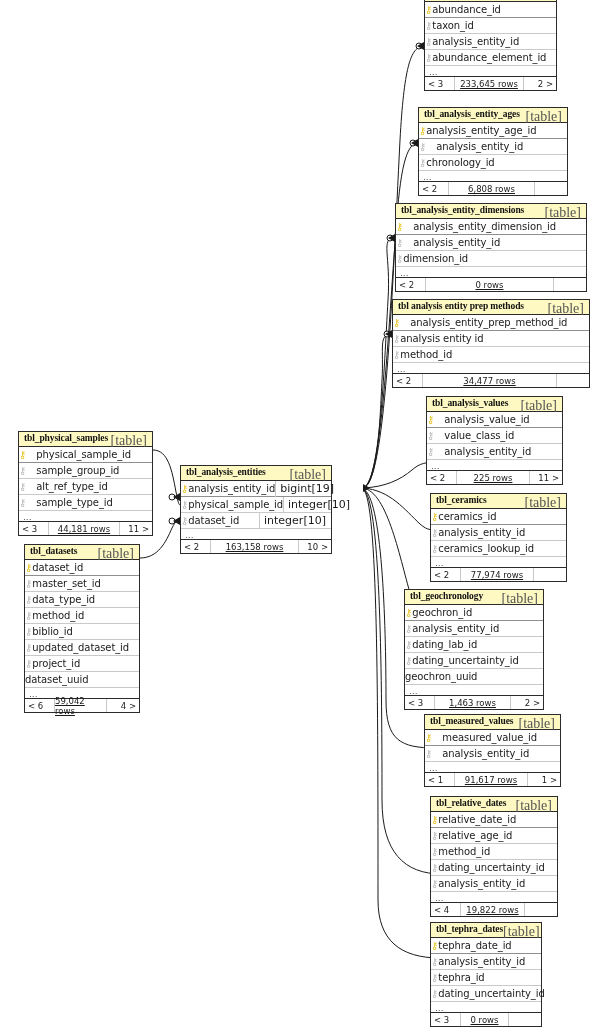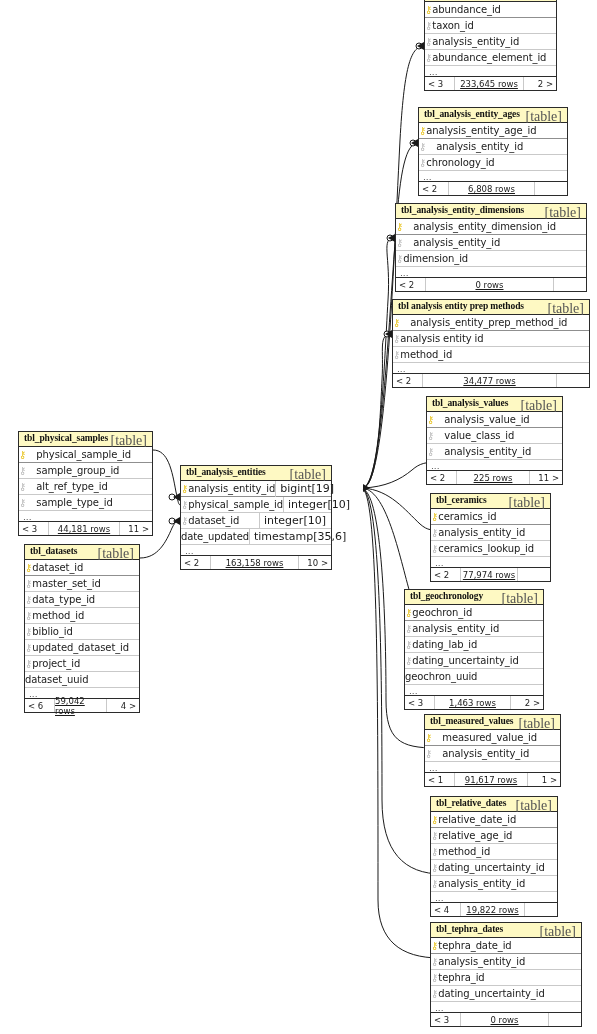--- a/index.html
+++ b/index.html
@@ -231,21 +231,21 @@
         <span class="pad"></span>
         <span class="fname">analysis_entity_id</span>
       </div>
       <div class="ellipsis">...</div>
       <div class="foot">
         <div class="fl">&lt; 2</div>
         <div class="fc">225 rows</div>
         <div class="fr">11 &gt;</div>
       </div>
     </div>
-    <div class="tbl" style="left: 430px; top: 493px; width: 121px;">
+    <div class="tbl" style="left: 430px; top: 493px; width: 137px;">
       <div class="hdr">
         <span class="tname">tbl_ceramics</span>
         <span class="ttype">[table]</span>
       </div>
       <div class="row thick">
         <span class="key ">⚷</span>
         <span class="fname">ceramics_id</span>
       </div>
       <div class="row">
         <span class="key grey">⚷</span>
@@ -341,21 +341,21 @@
         <span class="key grey">⚷</span>
         <span class="fname">analysis_entity_id</span>
       </div>
       <div class="ellipsis">...</div>
       <div class="foot">
         <div class="fl">&lt; 4</div>
         <div class="fc">19,822 rows</div>
         <div class="fr"></div>
       </div>
     </div>
-    <div class="tbl" style="left: 430px; top: 922px; width: 152px;">
+    <div class="tbl" style="left: 430px; top: 922px; width: 112px;">
       <div class="hdr">
         <span class="tname">tbl_tephra_dates</span>
         <span class="ttype">[table]</span>
       </div>
       <div class="row thick">
         <span class="key ">⚷</span>
         <span class="fname">tephra_date_id</span>
       </div>
       <div class="row">
         <span class="key grey">⚷</span>
@@ -465,25 +465,20 @@
       <div class="row">
         <span class="key grey">⚷</span>
         <span class="fname">physical_sample_id</span>
         <span class="ftype">integer[10]</span>
       </div>
       <div class="row">
         <span class="key grey">⚷</span>
         <span class="fname">dataset_id</span>
         <span class="ftype">integer[10]</span>
       </div>
-      <div class="row">
-        <span class="key none"></span>
-        <span class="fname">date_updated</span>
-        <span class="ftype">timestamp[35,6]</span>
-      </div>
       <div class="ellipsis">...</div>
       <div class="foot">
         <div class="fl">&lt; 2</div>
         <div class="fc">163,158 rows</div>
         <div class="fr">10 &gt;</div>
       </div>
     </div>
   </div>
 
 </body></html>

